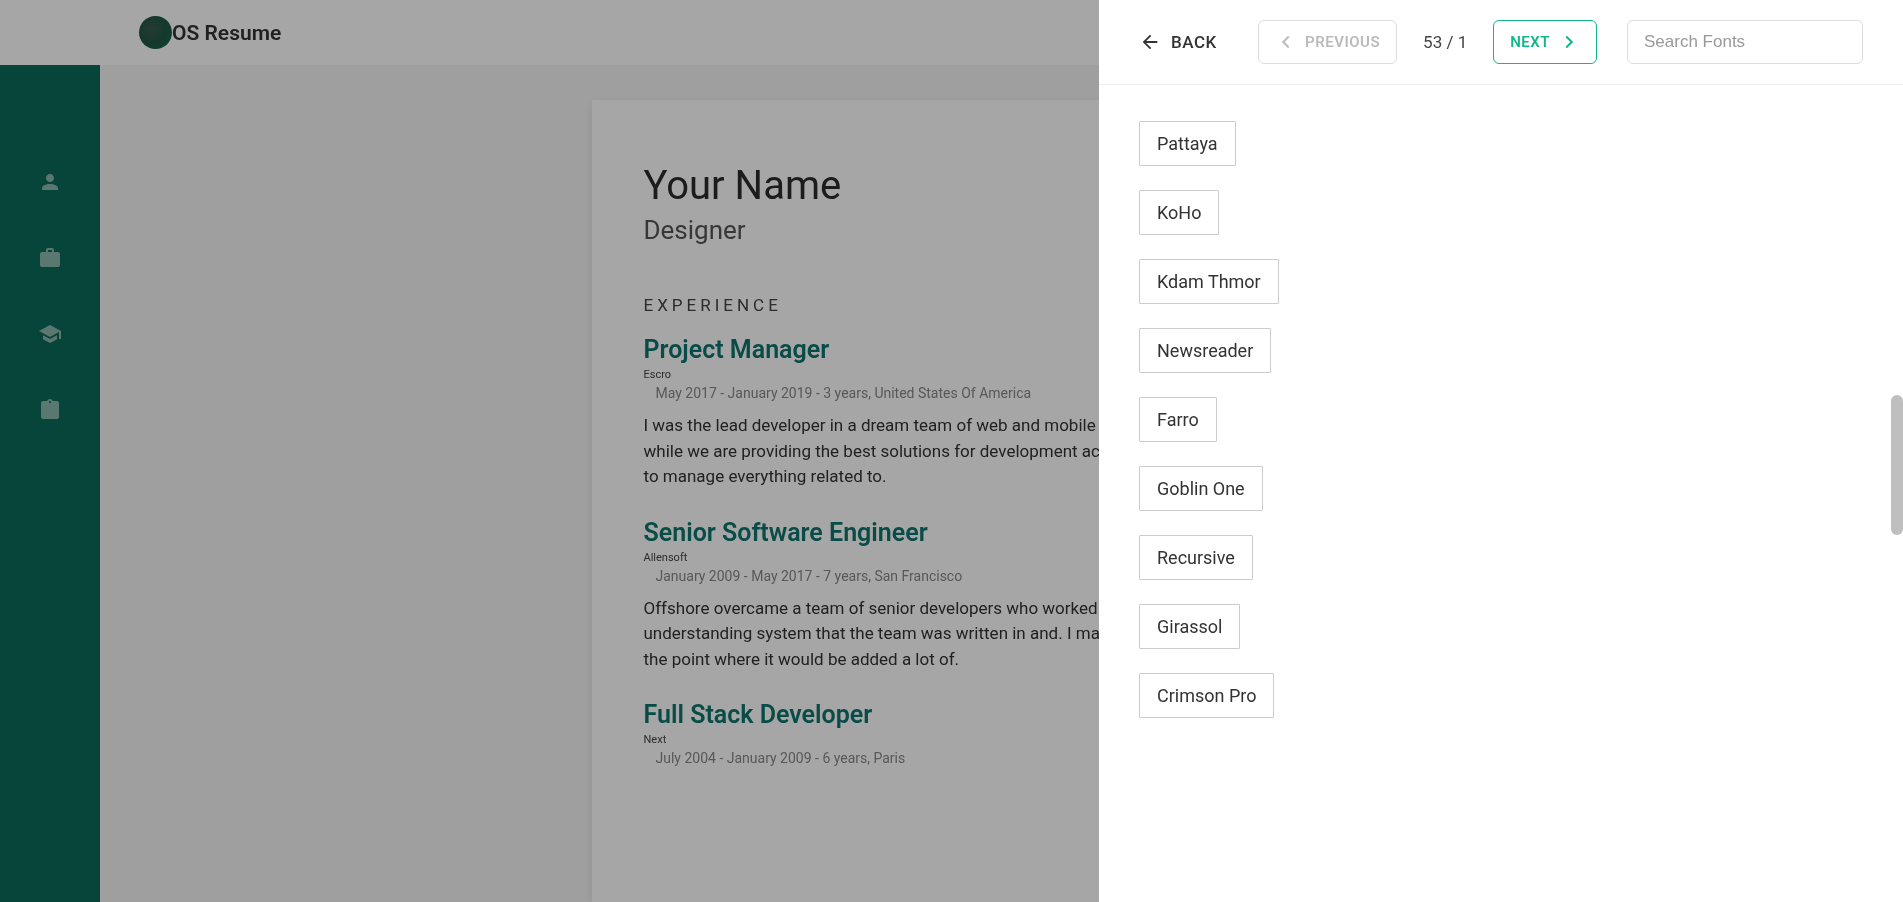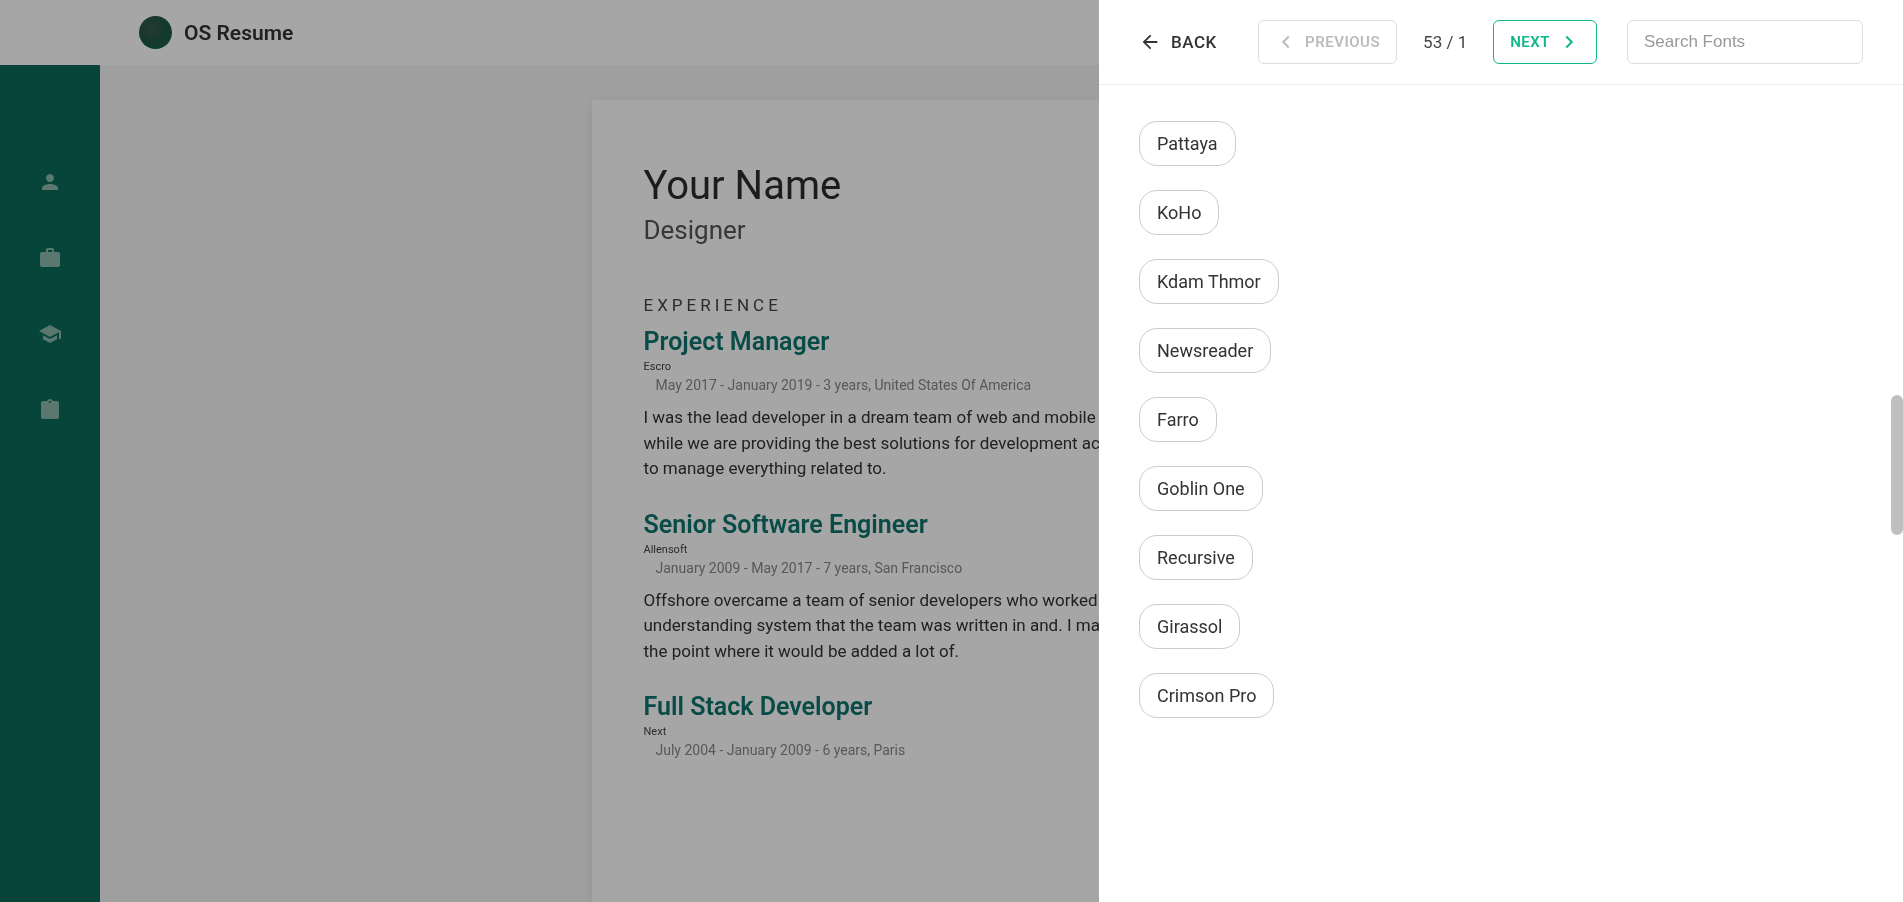--- a/index.html
+++ b/index.html
@@ -7,21 +7,21 @@
     
     .app-container { position: relative; width: 100vw; height: 100vh; background: #fff; }
     
     .header {
       display: flex;
       align-items: center;
       padding: 14px 24px;
       background: #fff;
       height: 65px;
     }
-    .logo-area { display: flex; align-items: center; gap: 12px; margin-left: 115px; }
+    .logo-area { display: flex; align-items: center; gap: 0; margin-left: 115px; }
     .logo-circle {
       width: 33px; height: 33px; border-radius: 50%;
       background: radial-gradient(circle at 40% 40%, #3a5c4f, #1f5744, #0c6b4e);
     }
     .logo-text { font-size: 21px; font-weight: 600; color: #333; }
     
     .sidebar {
       position: absolute; left: 0; top: 65px; bottom: 0; width: 100px;
       background: #0c6b59;
       display: flex; flex-direction: column; align-items: center; gap: 48px;
@@ -35,21 +35,21 @@
       background: #f5f5f5;
       display: flex; justify-content: center;
       overflow: auto;
     }
     .resume-card {
       background: #fff; width: 820px; margin-top: 35px; padding: 62px 52px;
       box-shadow: 0 2px 10px rgba(0,0,0,0.08);
     }
     .resume-name { font-size: 40px; font-weight: 400; color: #2c2c2c; margin-bottom: 6px; }
     .resume-title { font-size: 26px; color: #555; margin-bottom: 50px; }
-    .section-heading { font-size: 17px; letter-spacing: 4px; color: #444; margin-bottom: 12px; }
+    .section-heading { font-size: 17px; letter-spacing: 4px; color: #444; margin-bottom: 20px; }
     .job { margin-bottom: 28px; }
     .job-title { font-size: 25px; font-weight: 600; color: #0f766e; margin-bottom: 4px; }
     .job-company { font-size: 11px; color: #444; margin-bottom: 4px; }
     .job-meta { font-size: 14px; color: #888; margin-bottom: 12px; padding-left: 12px; }
     .job-desc { font-size: 17px; color: #333; line-height: 1.5; }
     
     .overlay {
       position: absolute; inset: 0; background: rgba(0,0,0,0.35); z-index: 10;
     }
     
@@ -81,21 +81,21 @@
     .page-indicator { font-size: 17px; color: #444; padding: 0 10px; }
     .search-input {
       border: 1px solid #ddd; border-radius: 6px;
       padding: 11px 16px; font-size: 17px; color: #555;
       width: 236px; outline: none; margin-left: 14px;
     }
     .search-input::placeholder { color: #999; }
     
     .panel-body { padding: 36px 40px; overflow: auto; flex: 1; }
     .font-chip {
-      display: inline-block; border: 1px solid #ccc; border-radius: 18px;
+      display: inline-block; border: 1px solid #ccc; border-radius: 1px;
       padding: 11px 17px; margin-bottom: 24px; cursor: pointer;
       font-size: 18px; color: #333;
     }
     .font-row { display: block; }
     
     .scroll-indicator {
       position: absolute; right: 0; top: 395px; width: 12px; height: 140px;
       background: rgba(0,0,0,0.25); border-radius: 6px; z-index: 30;
     }
   </style>

